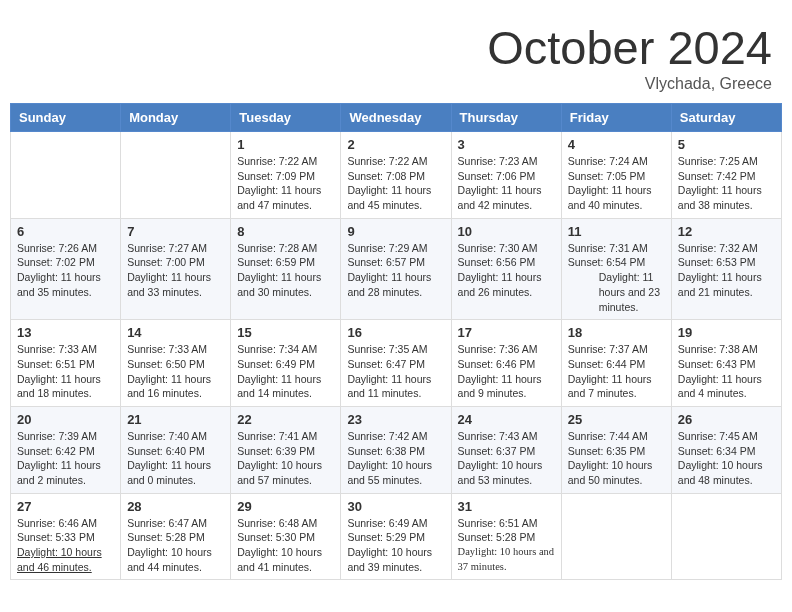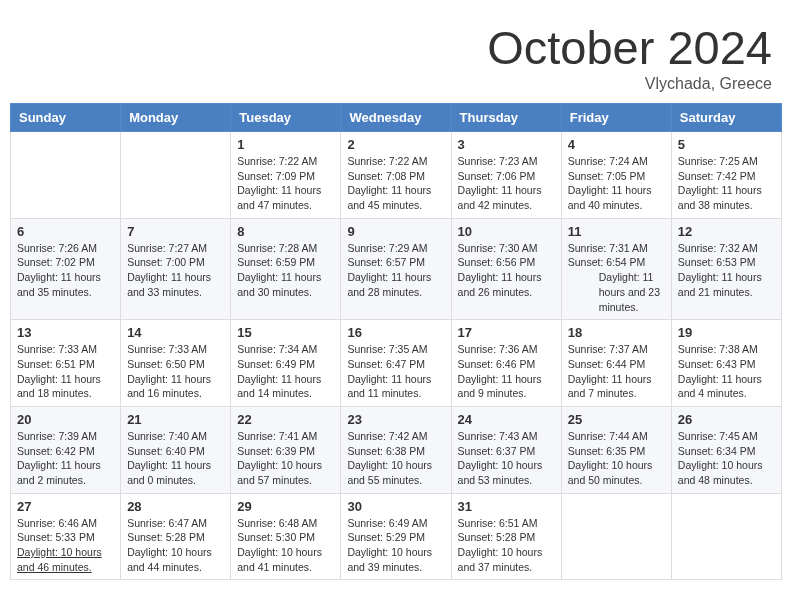--- a/index.html
+++ b/index.html
@@ -283,19 +283,19 @@
         <td>
           <span class="day-num">30</span>
           <div style="line-height: 1.4;">Sunrise: 6:49 AM</div>
           <div style="line-height: 1.4;">Sunset: 5:29 PM</div>
           <div style="line-height: 1.4;">Daylight: 10 hours and 39 minutes.</div>
         </td>
         <td>
           <span class="day-num">31</span>
           <div style="line-height: 1.4;">Sunrise: 6:51 AM</div>
           <div style="line-height: 1.4;">Sunset: 5:28 PM</div>
-          <div style="line-height: 1.4;">Daylight: 10 hours and 37 minutes.</div>
+          <div style="line-height: 1.4; font-family: Liberation Serif, serif;">Daylight: 10 hours and 37 minutes.</div>
         </td>
         <td class="empty"></td>
         <td class="empty"></td>
       </tr>
     </tbody>
 </table>
 
 </body></html>

